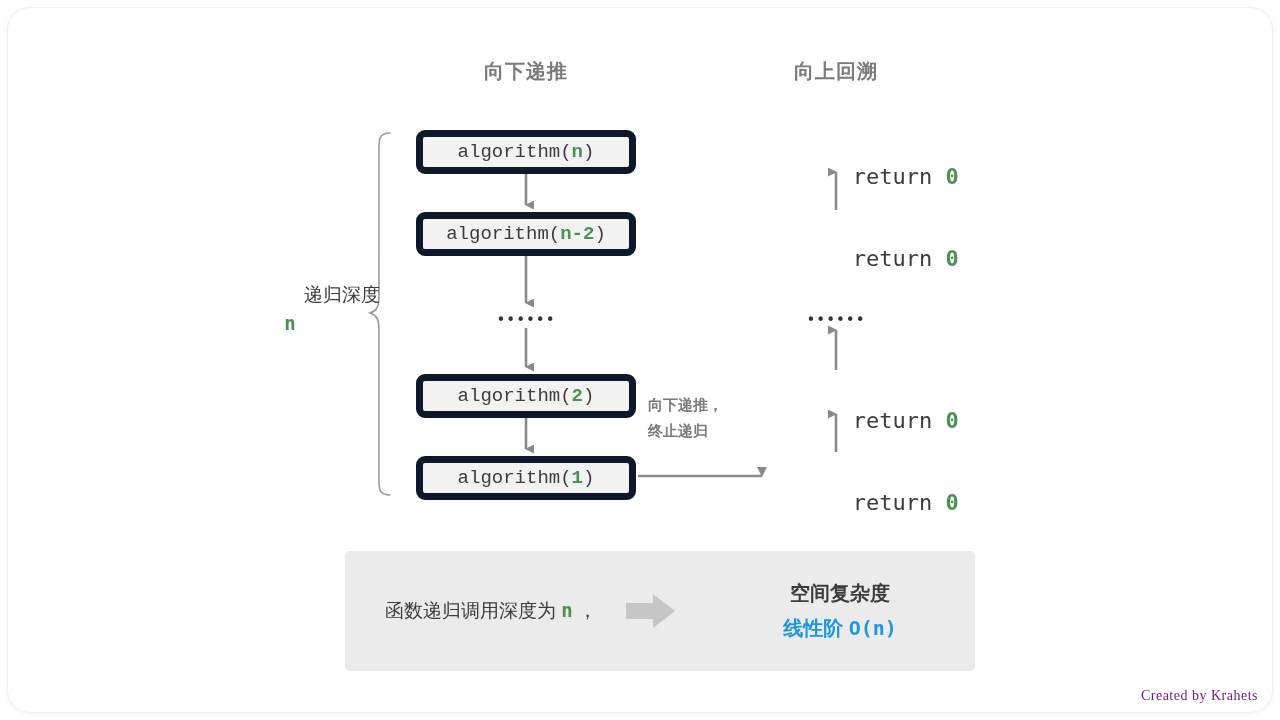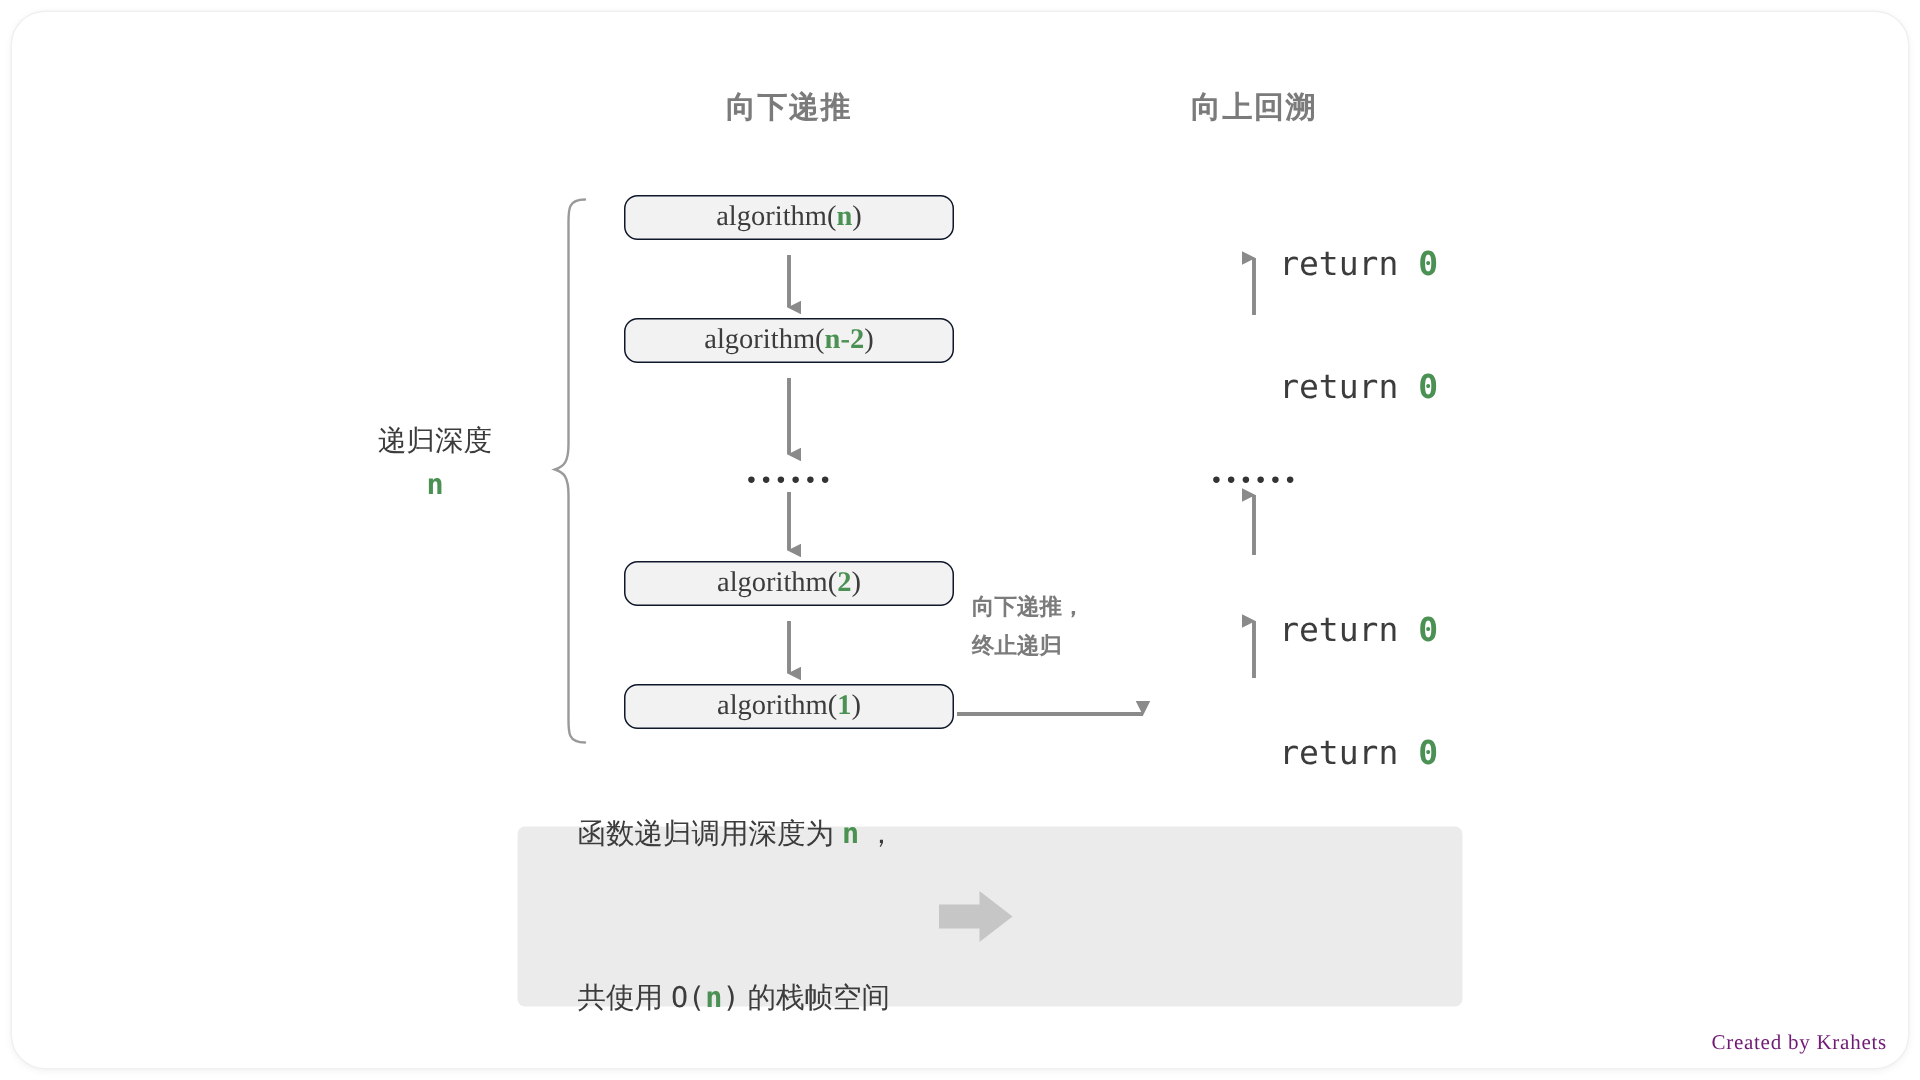--- a/index.html
+++ b/index.html
@@ -46,30 +46,30 @@
     text-align: center;
     letter-spacing: 1px;
     white-space: nowrap;
   }
   #hdr-down { left: 416px; top: 58px; width: 220px; }
   #hdr-up   { left: 726px; top: 58px; width: 220px; }
 
   
   .call-box {
     width: 220px;
-    height: 30px;
+    height: 44px;
     left: 416px;
     box-sizing: border-box;
     background: #f2f2f2;
-    border: 1px solid #0f172a;
+    border: 7px solid #0f172a;
     border-radius: 9px;
     display: flex;
     align-items: center;
     justify-content: center;
-    font-family: Liberation Serif, serif;
+    font-family: Liberation Mono, monospace;
     font-size: 19px;
     color: #3c3c3c;
     white-space: pre;
   }
   .call-box .param {
     color: #4b9153;
     font-weight: bold;
   }
 
   
@@ -113,20 +113,21 @@
   #depth-label {
     left: 200px;
     top: 280px;
     width: 180px;
     text-align: center;
   }
   #depth-label .d-title {
     font-size: 19px;
     color: #3c3c3c;
     line-height: 1.55;
+    text-align: right;
   }
   #depth-label .d-val {
     font-family: "DejaVu Sans Mono", monospace;
     font-size: 19px;
     font-weight: bold;
     color: #4b9153;
     line-height: 1.55;
   }
 
   
@@ -294,28 +295,31 @@
 
     <div class="abs" id="trigger-note">
       <div>向下递推，</div>
       <div>终止递归</div>
     </div>
 
     <div class="abs" id="summary">
 
       <div id="summary-left">
         <div><span>函数递归调用深度为 </span><span class="g">n</span><span> ，</span></div>
-        <div><span>共使用 </span><span class="mono">O(</span><span class="g">n</span><span class="mono">)</span><span> 的栈帧空间</span></div>
       </div>
 
       <div id="summary-arrow">
         <svg width="50" height="38" viewBox="0 0 50 38" xmlns="http://www.w3.org/2000/svg">
           <path d="M0,11 L27,11 L27,2 L49,19 L27,36 L27,27 L0,27 Z" fill="#c6c6c6"></path>
         </svg>
       </div>
 
+      <div id="summary-right">
+        <div class="title">空间复杂度</div>
+        <div class="value"><span>线性阶 </span><span class="mono">O(n)</span></div>
+      </div>
 
     </div>
 
     <div class="abs" id="credit">Created by Krahets</div>
 
   </div>
 </div>
 
 </body></html>

